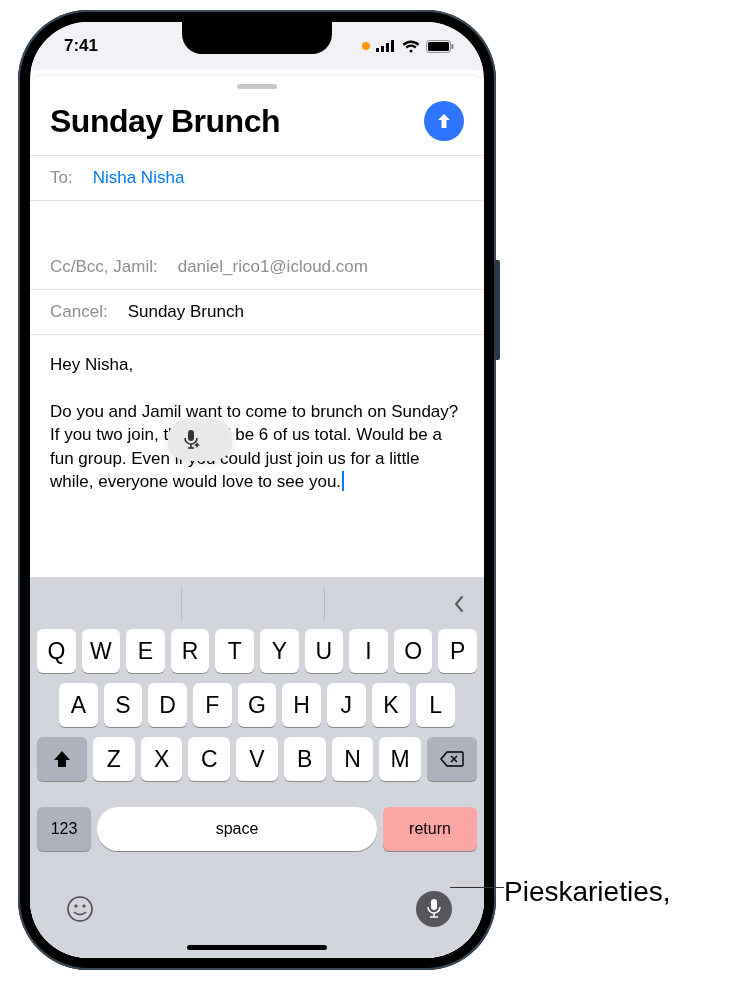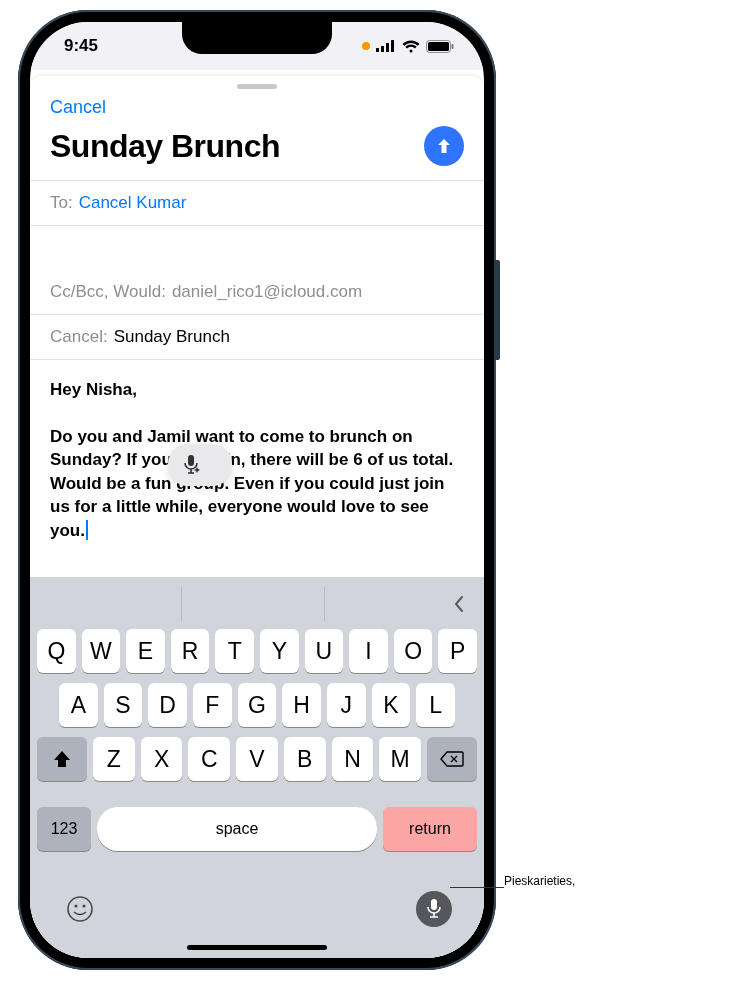--- a/index.html
+++ b/index.html
@@ -113,37 +113,36 @@
     display: flex;
     align-items: center;
     justify-content: center;
   }
 
   .field {
     border-top: 1px solid #e2e2e6;
     padding: 12px 20px;
     font-size: 17px;
     display: flex;
-    gap: 6px;
+    gap: 20px;
     align-items: baseline;
   }
   .field-label { color: #8e8e93; }
   .field-value-blue { color: #007aff; }
   .field-value { color: #8e8e93; margin-top: 44px; }
   .field-value-dark { color: #000; }
 
   .body-text {
     border-top: 1px solid #e2e2e6;
     padding: 18px 20px 0;
     font-size: 17px;
     line-height: 1.38;
     flex: 1;
     position: relative;
     color: #000;
-    font-weight: bold;
   }
   .body-text .caret {
     display: inline-block;
     width: 2px;
     height: 20px;
     background: #007aff;
     vertical-align: text-bottom;
     margin-left: 1px;
   }
   .dictation-bubble {
@@ -231,42 +230,42 @@
     background: #000;
     border-radius: 3px;
     margin: 10px auto 8px;
   }
 
   
   .callout {
     position: absolute;
     left: 504px;
     top: 874px;
-    font-size: 12px;
+    font-size: 28px;
     line-height: 1.3;
   }
   .callout-line {
     position: absolute;
     left: 450px;
     top: 887px;
     width: 54px;
     height: 1px;
     background: #333;
   }
 </style>
 </head>
 <body>
 
 <div class="phone">
   <div class="side-button side-right"></div>
   <div class="screen">
     <div class="notch"></div>
 
     <div class="status-bar">
-      <span>9:45</span>
+      <span>7:41</span>
       <div class="status-right">
         <span class="orange-dot"></span>
         <svg width="20" height="12" viewBox="0 0 20 12">
             <rect x="0" y="8" width="3" height="4" rx="0.5" fill="#000"></rect>
             <rect x="5" y="6" width="3" height="6" rx="0.5" fill="#000"></rect>
             <rect x="10" y="3" width="3" height="9" rx="0.5" fill="#000"></rect>
             <rect x="15" y="0" width="3" height="12" rx="0.5" fill="#000"></rect>
           </svg>
         <svg width="18" height="13" viewBox="0 0 18 13">
             <path d="M9 12.5 a1.5 1.5 0 1 0 0-3 a1.5 1.5 0 0 0 0 3 M3.3 6.8 a8 8 0 0 1 11.4 0 l-1.7 1.7 a5.6 5.6 0 0 0 -8 0 z M0.5 4 a12 12 0 0 1 17 0 l-1.7 1.7 a9.6 9.6 0 0 0 -13.6 0 z" fill="#000"></path>
@@ -274,38 +273,35 @@
         <svg width="28" height="13" viewBox="0 0 28 13">
             <rect x="0.5" y="0.5" width="24" height="12" rx="3" fill="none" stroke="#000" stroke-opacity="0.4"></rect>
             <rect x="2" y="2" width="21" height="9" rx="1.5" fill="#000"></rect>
             <rect x="25.5" y="4" width="2" height="5" rx="1" fill="#000" fill-opacity="0.5"></rect>
           </svg>
       </div>
     </div>
 
     <div class="sheet">
       <div class="grabber"></div>
-      <div class="header-row">
-        <span class="cancel">Cancel</span>
-      </div>
       <div class="title-row">
         <div class="title">Sunday Brunch</div>
         <div class="send-btn">
           <svg width="20" height="20" viewBox="0 0 20 20">
               <path d="M10 3 L16 9 L12.5 9 L12.5 17 L7.5 17 L7.5 9 L4 9 Z" fill="#fff"></path>
             </svg>
         </div>
       </div>
 
       <div class="field">
         <span class="field-label">To:</span>
-        <span class="field-value-blue">Cancel Kumar</span>
+        <span class="field-value-blue">Nisha Nisha</span>
       </div>
       <div class="field">
-        <span class="field-label">Cc/Bcc, Would:</span>
+        <span class="field-label">Cc/Bcc, Jamil:</span>
         <span class="field-value">daniel_rico1@icloud.com</span>
       </div>
       <div class="field">
         <span class="field-label">Cancel:</span>
         <span class="field-value-dark">Sunday Brunch</span>
       </div>
 
       <div class="body-text">
         <div>Hey Nisha,</div>
         <br>

